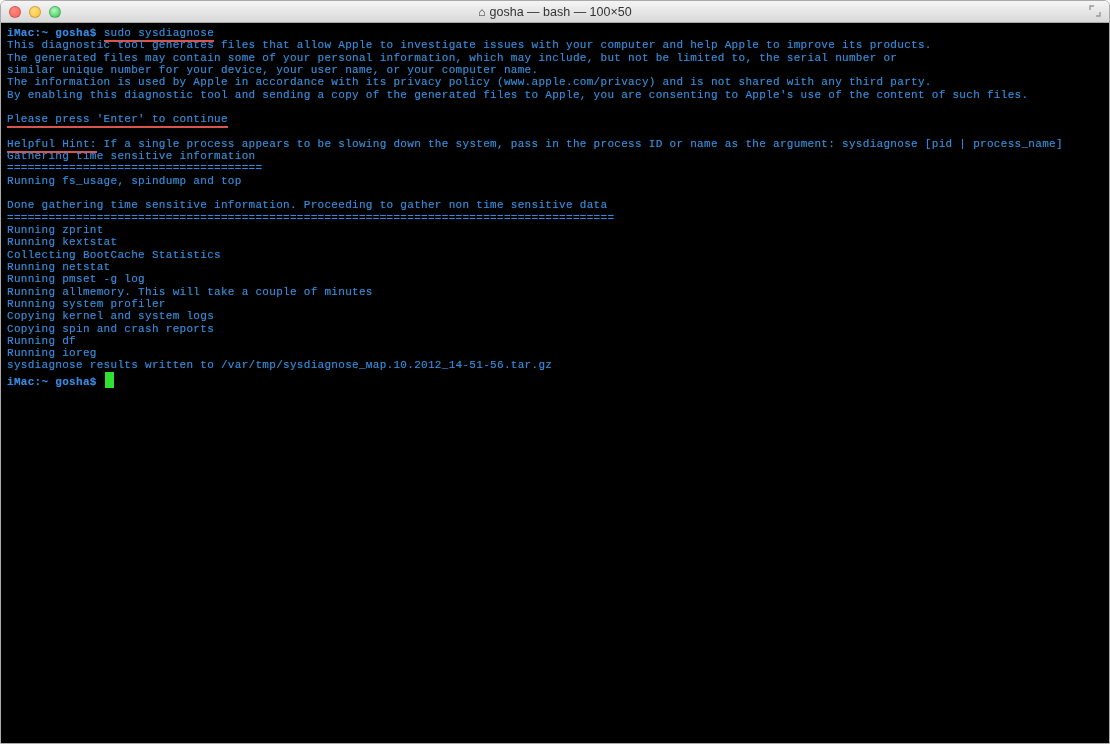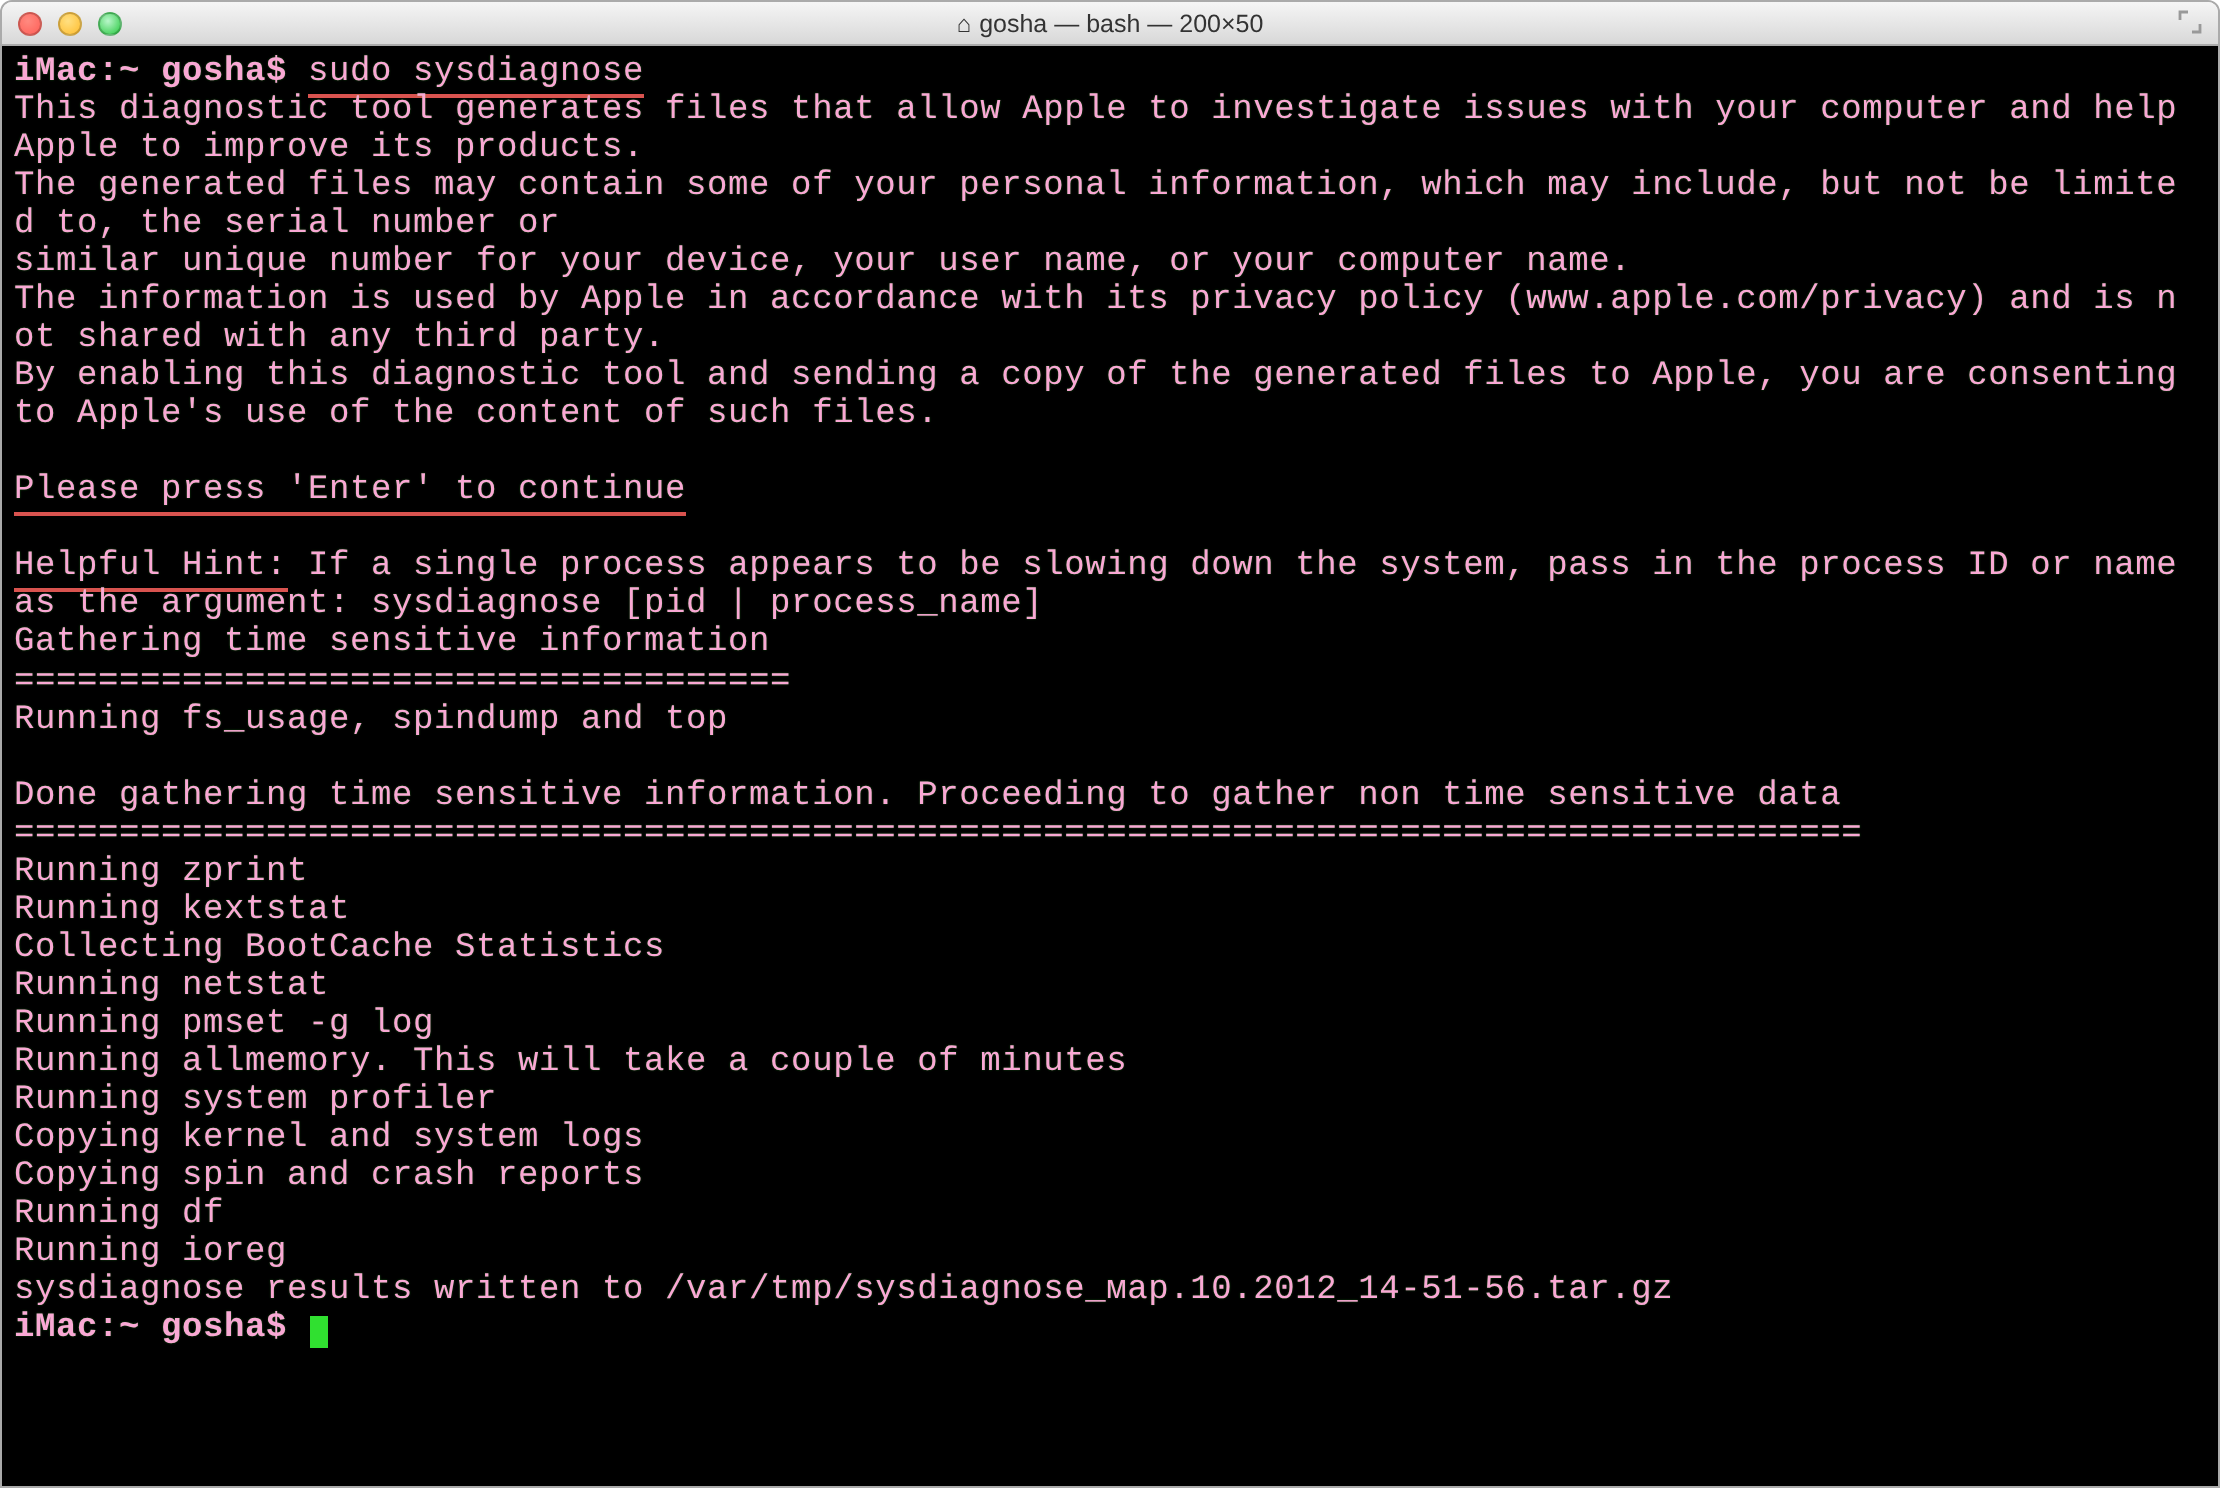--- a/index.html
+++ b/index.html
@@ -68,23 +68,23 @@
       right: 6px;
       top: 4px;
       width: 14px;
       height: 14px;
       color: #888;
       font-size: 12px;
     }
     .terminal {
       flex: 1;
       background: #000;
-      color: #f9a8d4;
+      color: #3b82f6;
       padding: 4px 16px 4px 6px;
-      font-size: 17px;
+      font-size: 11px;
       line-height: 1.12;
       white-space: pre-wrap;
       word-break: break-all;
       letter-spacing: 0.3px;
       text-shadow: 0 0 1px rgba(48,224,48,0.4);
     }
     .bold {
       font-weight: bold;
     }
     .under-red {
@@ -105,21 +105,21 @@
 
 <div class="window">
   <div class="title-bar">
     <div class="traffic-lights">
       <div class="traffic-light tl-close"></div>
       <div class="traffic-light tl-min"></div>
       <div class="traffic-light tl-max"></div>
     </div>
     <div class="title-text">
       <span class="home-icon">⌂</span>
-      <span>gosha — bash — 200×50</span>
+      <span>gosha — bash — 100×50</span>
     </div>
     <div class="expand-icon">
       <svg width="12" height="12" viewBox="0 0 12 12">
         <path d="M1 5 L1 1 L5 1 M7 11 L11 11 L11 7" stroke="#999" stroke-width="1.4" fill="none"></path>
       </svg>
     </div>
   </div>
 
   <div class="terminal"><span class="bold">iMac:~ gosha$ </span><span class="under-red">sudo sysdiagnose</span>
 <span>This diagnostic tool generates files that allow Apple to investigate issues with your computer and help Apple to improve its products.</span>

